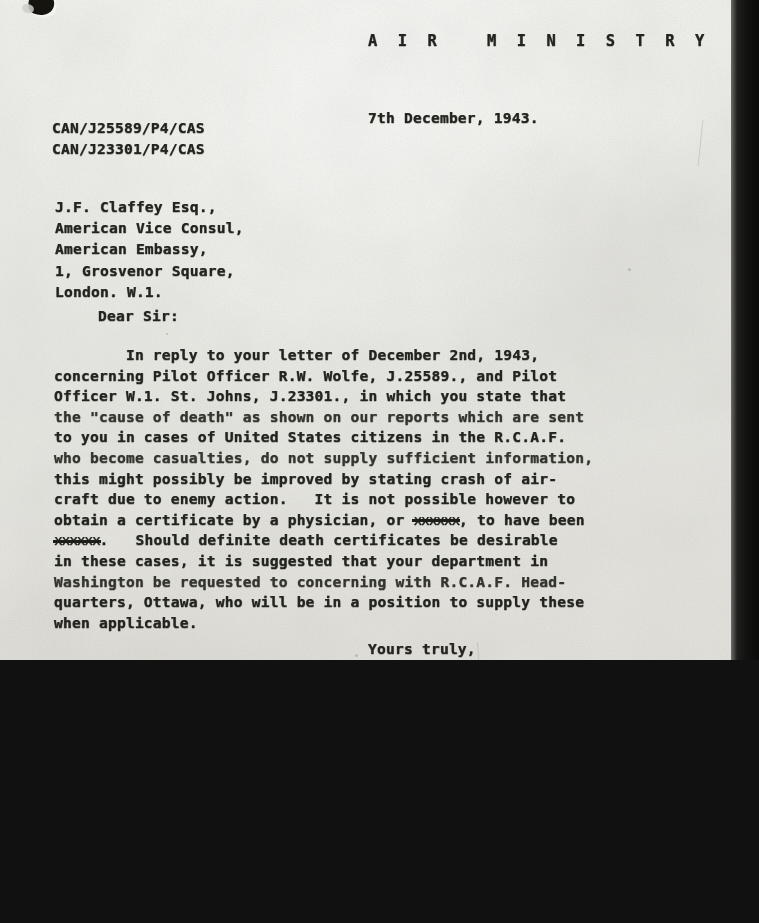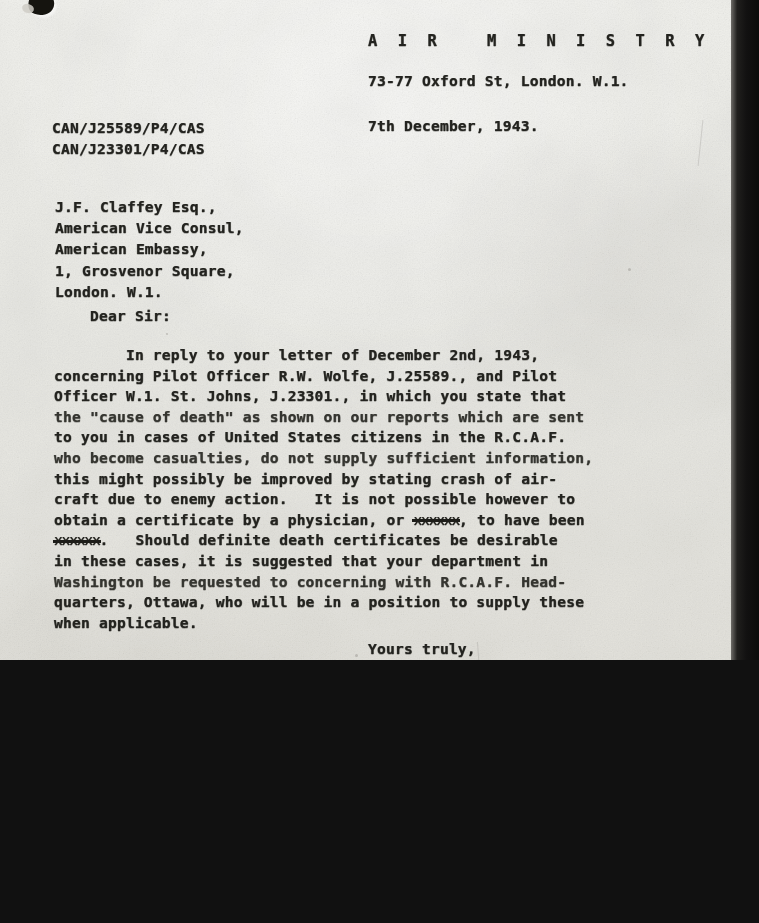--- a/index.html
+++ b/index.html
@@ -91,35 +91,35 @@
 
   
   #ministry-title {
     left: 368px;
     top: 31px;
     font-size: 15.4px;
     letter-spacing: 5.6px;
     font-weight: 700;
   }
   #ministry-address { left: 368px; top: 71px; }
-  #letter-date      { left: 368px; top: 116px; }
+  #letter-date      { left: 368px; top: 108px; }
 
   #ref-block {
     left: 52px;
     top: 117px;
     line-height: 21px;
   }
 
   #addressee-block {
     left: 55px;
     top: 196px;
     line-height: 21.2px;
   }
 
-  #salutation { left: 46px; top: 306px; padding-left: 44px; }
+  #salutation { left: 54px; top: 306px; padding-left: 44px; }
 
   #body-block {
     left: 54px;
     top: 345px;
     line-height: 20.6px;
   }
 
   
   .struck {
     position: relative;
@@ -223,21 +223,20 @@
 
   <div class="hairline" style="left:700px;top:120px;width:1px;height:46px;transform:rotate(6deg);"></div>
   <div class="hairline" style="left:478px;top:642px;width:1px;height:30px;transform:rotate(-4deg);"></div>
   <div class="speck" style="left:628px;top:268px;width:3px;height:3px;"></div>
   <div class="speck" style="left:355px;top:654px;width:3px;height:3px;"></div>
   <div class="speck" style="left:166px;top:333px;width:2px;height:2px;"></div>
   <div class="speck" style="left:22px;top:877px;width:3px;height:2px;"></div>
   <div class="speck" style="left:437px;top:887px;width:2px;height:2px;"></div>
 
   <div class="tw" id="ministry-title">A I R   M I N I S T R Y</div>
-  <div class="tw" id="ministry-address">73-77 Oxford St, London. W.1.</div>
   <div class="tw" id="letter-date">7th December, 1943.</div>
 
   <div class="tw" id="ref-block"><span>CAN/J25589/P4/CAS</span>
 <span>CAN/J23301/P4/CAS</span></div>
 
   <div class="tw" id="addressee-block"><span>J.F. Claffey Esq.,</span>
 <span>American Vice Consul,</span>
 <span>American Embassy,</span>
 <span>1, Grosvenor Square,</span>
 <span>London. W.1.</span></div>

